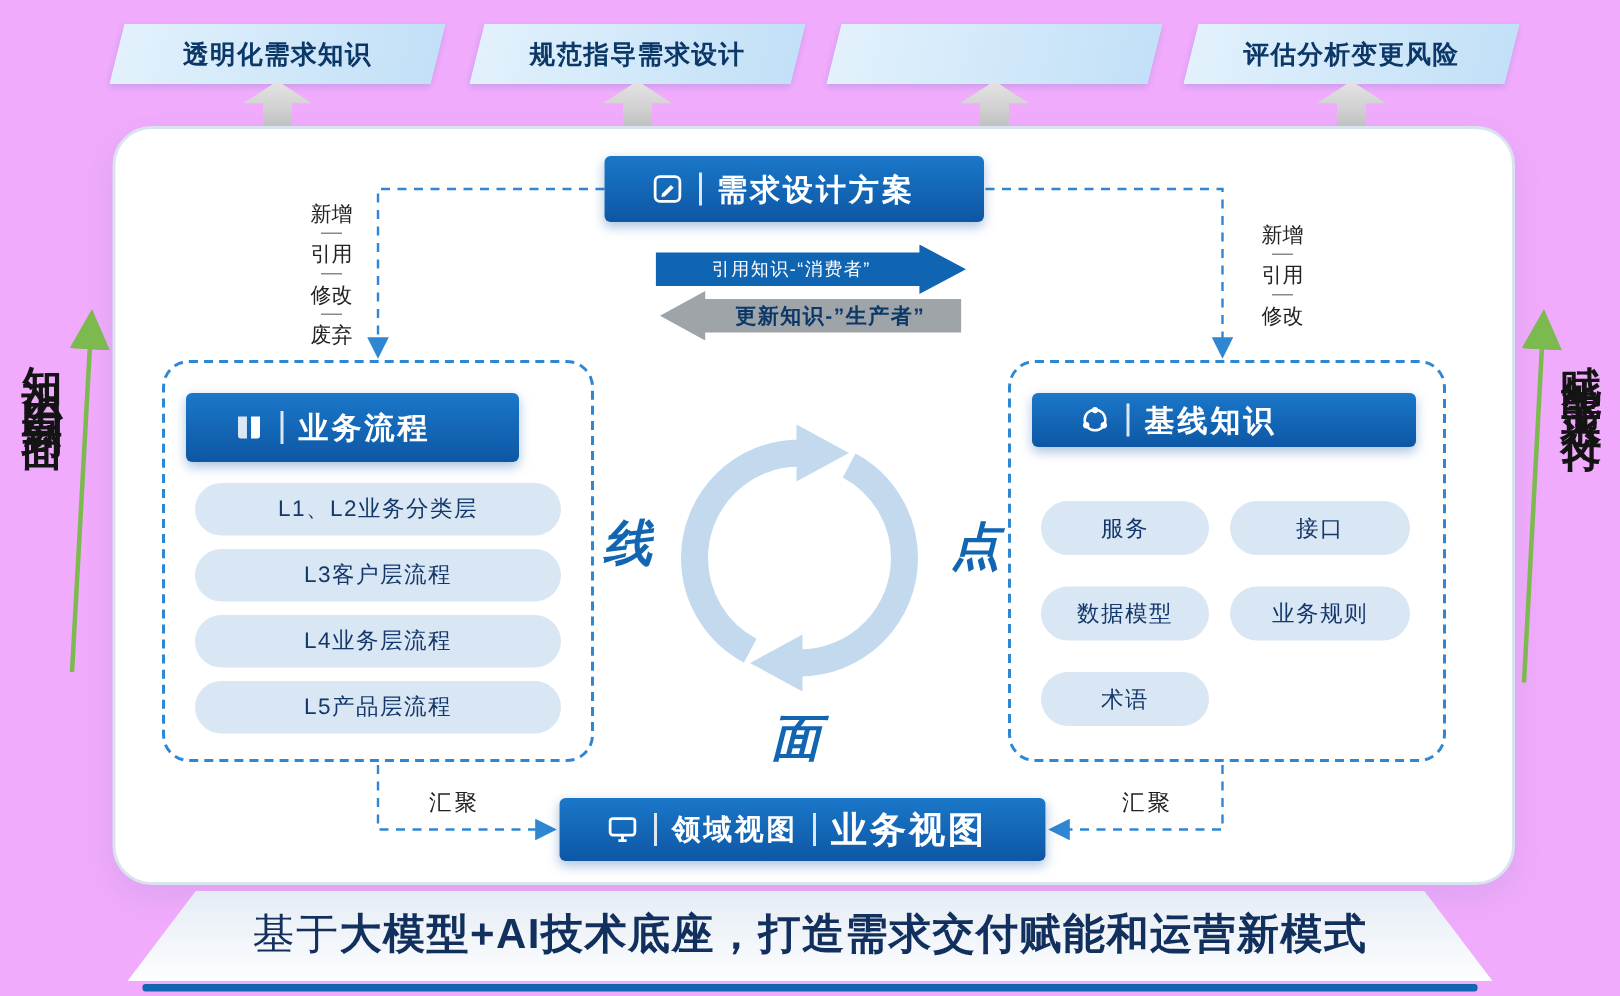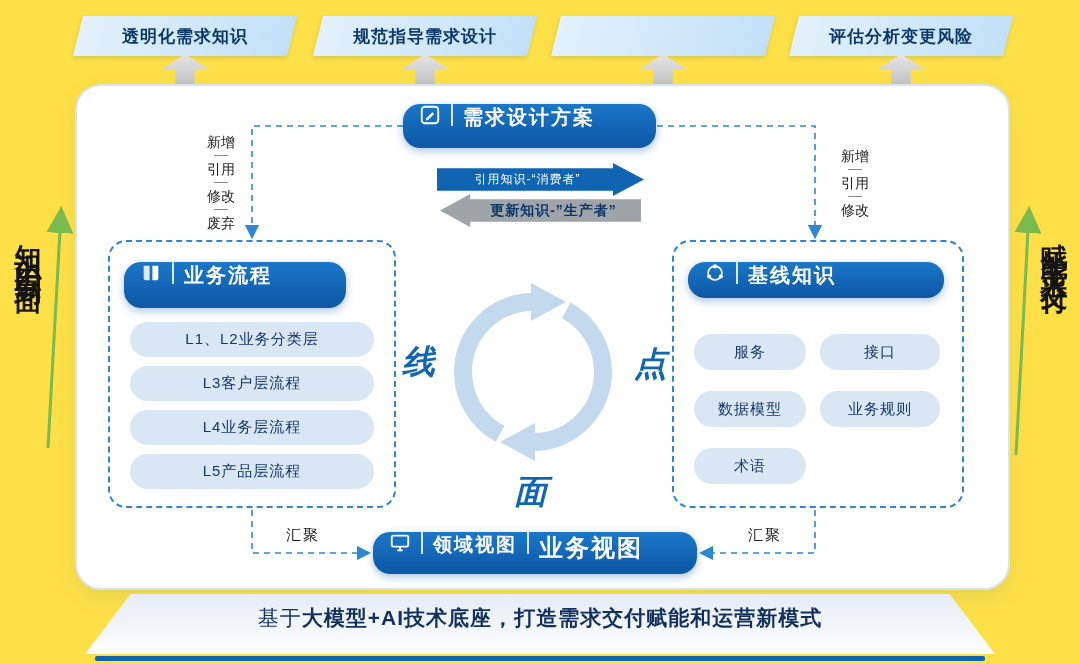--- a/index.html
+++ b/index.html
@@ -1,30 +1,30 @@
 <!DOCTYPE html>
 <html><head>
 <meta charset="utf-8">
 <style>
   *{margin:0;padding:0;box-sizing:border-box}
   html,body{background:#ffffff}
   body{font-family:"Liberation Sans","DejaVu Sans",sans-serif}
-  .stage{position:relative;width:1080px;height:664px;background:#fde047;overflow:hidden}
+  .stage{position:relative;width:1080px;height:664px;background:#f0abfc;overflow:hidden}
 
   
   .banner{position:absolute;top:16px;height:40px;display:flex;align-items:center;justify-content:center}
   .banner-bg{position:absolute;inset:0;background:linear-gradient(90deg,#e2f1fc,#c2e0f7);transform:skewX(-14deg);box-shadow:0 2px 4px rgba(40,90,140,.18)}
   .banner-label{position:relative;font-size:17px;font-weight:700;color:#0c3868;letter-spacing:1px}
   .up-arrow{position:absolute;top:54px;width:46px;height:31px;background:linear-gradient(180deg,#e4e4e4,#c3c3c3);clip-path:polygon(50% 0,100% 48%,71% 48%,71% 100%,29% 100%,29% 48%,0 48%)}
 
   
   .frame{position:absolute;left:75px;top:84px;width:935px;height:506px;background:#fff;border:2px solid #d9e3ee;border-radius:26px;box-shadow:0 8px 20px rgba(60,100,150,.10)}
 
   
-  .pill{position:absolute;display:flex;align-items:flex-start;background:linear-gradient(180deg,#1b77c8,#0d57a5);border-radius:17px;color:#fff;box-shadow:0 3px 8px rgba(13,87,165,.35);padding-left:16px;z-index:6}
+  .pill{position:absolute;display:flex;align-items:center;background:linear-gradient(180deg,#1b77c8,#0d57a5);border-radius:4px;color:#fff;box-shadow:0 3px 8px rgba(13,87,165,.35);padding-left:31px;z-index:6}
   .pill .vdiv{width:2px;height:22px;background:rgba(255,255,255,.85);margin:0 10px;flex:0 0 auto}
   .pill .ttl{font-size:20px;font-weight:700;letter-spacing:2px;white-space:nowrap}
   .pill svg{flex:0 0 auto}
 
   
   .dashedbox{position:absolute;border:2px dashed #2f86d2;border-radius:18px;background:#fff;z-index:4}
   .item{position:absolute;display:flex;align-items:center;justify-content:center;background:#d9e6f3;border-radius:18px;font-size:15px;color:#14386b;font-weight:500;z-index:6;letter-spacing:1px}
 
   
   .arrow-right{position:absolute;display:flex;align-items:center;justify-content:center;background:#1065b3;color:#fff;clip-path:polygon(0 16%,85% 16%,85% 0,100% 50%,85% 100%,85% 84%,0 84%);font-size:12px;font-weight:400;padding-right:26px;z-index:6;letter-spacing:1px}
@@ -38,21 +38,21 @@
   
   .glyph{position:absolute;font-family:"DejaVu Serif","Liberation Serif",serif;font-size:33px;font-weight:700;font-style:italic;color:#1266b1;z-index:6}
 
   .converge{position:absolute;font-size:15px;color:#222;z-index:6;letter-spacing:2px}
 
   
   .side-caption{position:absolute;writing-mode:vertical-rl;text-orientation:upright;font-size:27px;font-weight:700;color:#141414;letter-spacing:9px;z-index:6}
 
   
   .footer-trap{position:absolute;left:85px;top:594px;width:910px;height:60px;background:linear-gradient(180deg,#e5ecf4,#fdfeff);clip-path:polygon(5% 0,95% 0,100% 100%,0 100%)}
-  .footer-text{position:absolute;left:0;top:604px;width:1080px;text-align:center;font-size:21px;color:#12305e;z-index:6;letter-spacing:1px}
+  .footer-text{position:absolute;left:0;top:604px;width:1080px;text-align:center;font-size:28px;color:#12305e;z-index:6;letter-spacing:1px}
   .footer-text b{font-weight:800}
   .bottom-bar{position:absolute;left:95px;top:656px;width:890px;height:5px;background:#1266b1;border-radius:2px}
 
   svg.overlay{position:absolute;left:0;top:0;z-index:5;pointer-events:none}
 </style>
 </head>
 <body>
 
 <div class="stage">
 

